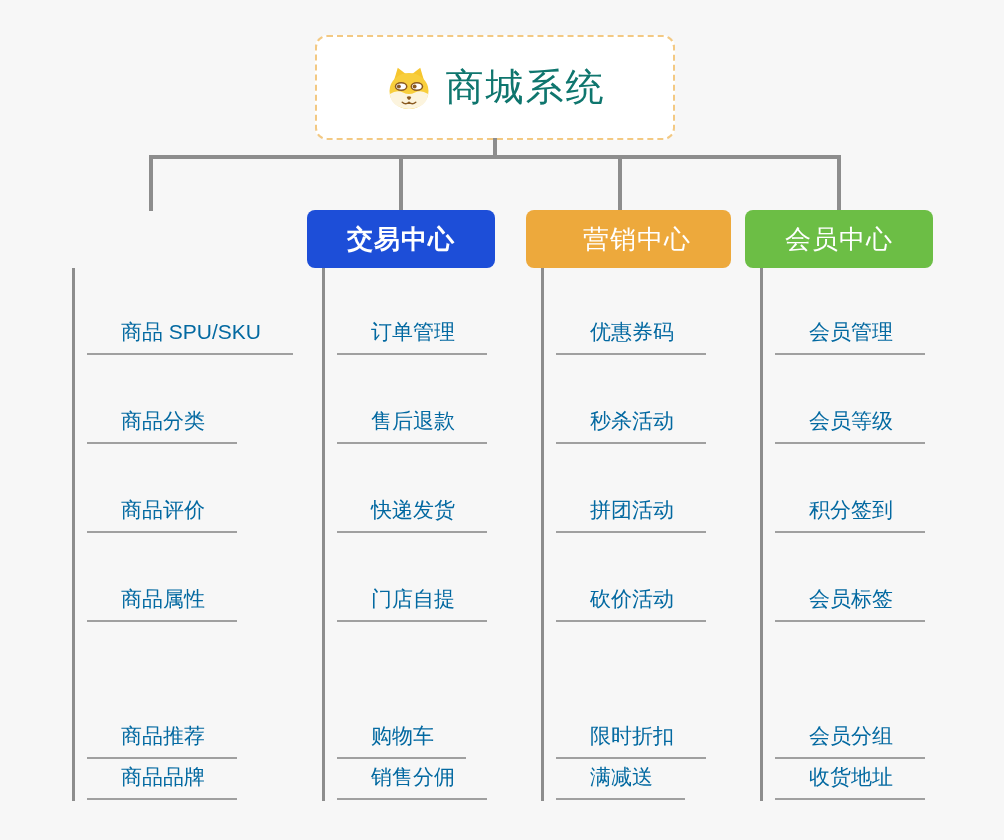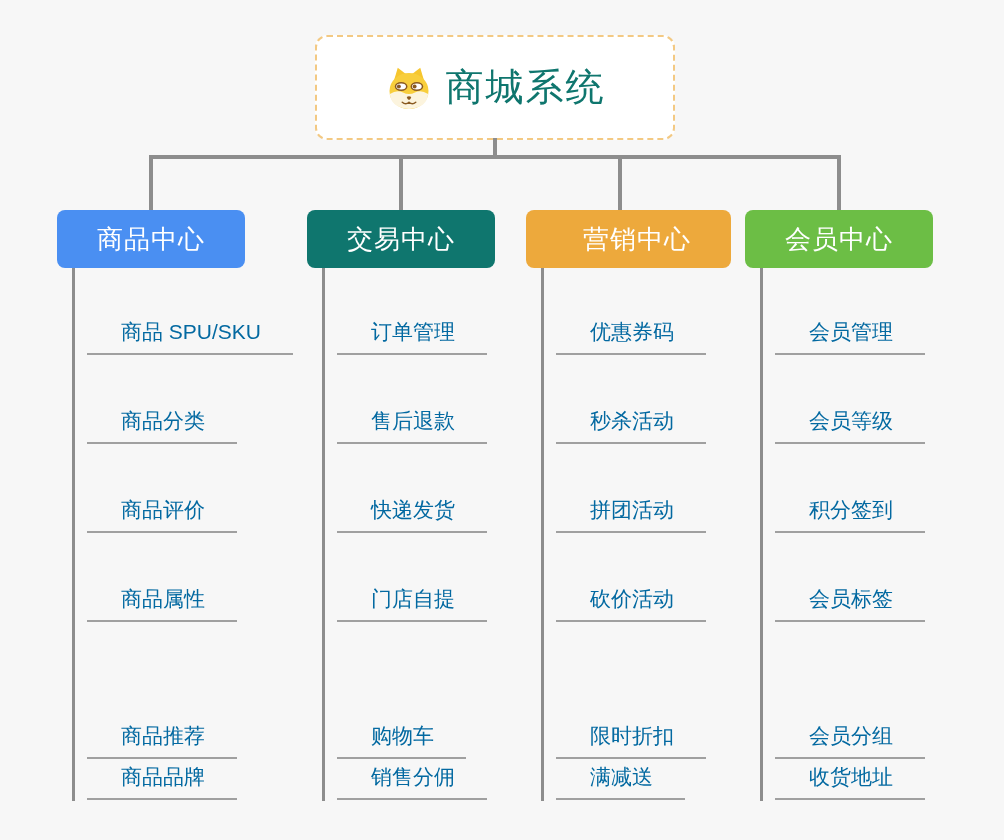--- a/index.html
+++ b/index.html
@@ -87,22 +87,21 @@
     <span class="root-label" style="color: #0f766e;">商城系统</span>
   </div>
 
   <div class="line stub"></div>
   <div class="line bus"></div>
   <div class="line drop drop-0"></div>
   <div class="line drop drop-1"></div>
   <div class="line drop drop-2"></div>
   <div class="line drop drop-3"></div>
 
-  <div class="branch branch-0" style="background-color: rgb(74, 143, 242);">商品中心</div>
-  <div class="branch branch-1" style="background-color: #0f766e;">交易中心</div>
+  <div class="branch branch-1" style="background-color: #1d4ed8; font-weight: bold;">交易中心</div>
   <div class="branch branch-2" style="background-color: rgb(237, 169, 60); padding-left: 17px;">营销中心</div>
   <div class="branch branch-3" style="background-color: rgb(108, 190, 69);">会员中心</div>
 
   <div class="column col-0">
     <div class="trunk"></div>
     <div class="leaf r0">商品 SPU/SKU</div>
     <div class="leaf r1">商品分类</div>
     <div class="leaf r2">商品评价</div>
     <div class="leaf r3">商品属性</div>
     <div class="leaf r4">商品推荐</div>

